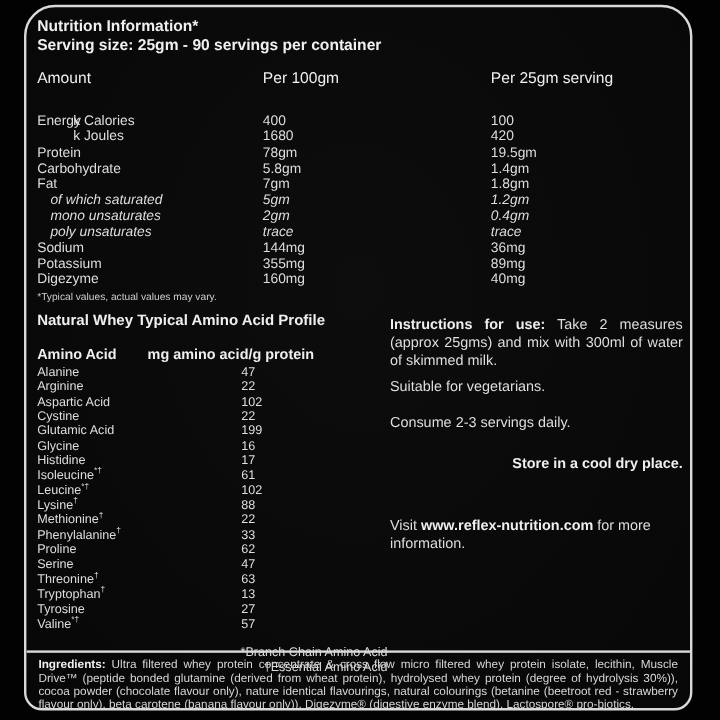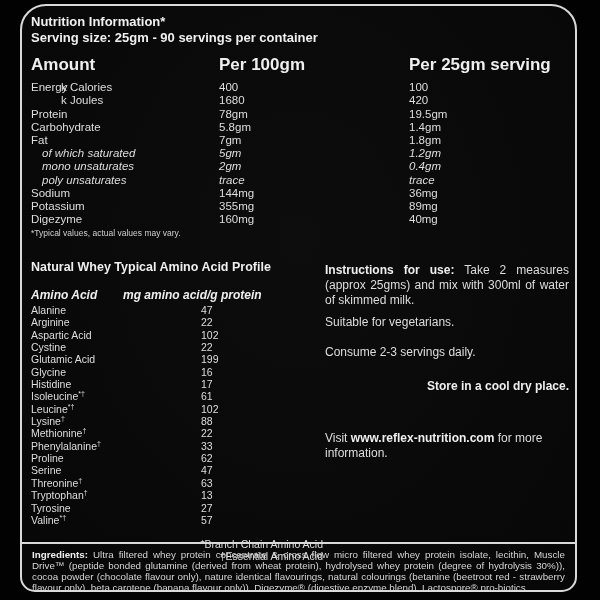--- a/index.html
+++ b/index.html
@@ -13,33 +13,33 @@
   .label-box{
     position:absolute;left:20px;top:4px;width:553px;height:584px;
     border:2px solid #d9d9d9;
     border-radius:26px 26px 15px 15px;
     background:radial-gradient(ellipse at 50% 40%, #0d0d0d 0%, #070707 100%);
     overflow:hidden;
   }
   .hdr{position:absolute;top:8px;left:9px;right:9px;font-size:13px;font-weight:bold;color:#f0f0f0;line-height:16px;}
   
   .ntable{position:absolute;top:52px;left:9px;right:9px;font-size:11.5px;line-height:13.2px;}
-  .thead{display:flex;font-size:17px;font-weight:bold;color:#efefef;margin-bottom:10px;}
+  .thead{display:flex;font-size:13px;font-weight:normal;color:#efefef;margin-bottom:24px;}
   .trow{display:flex;}
   .c1{width:188px;flex:0 0 auto;}
   .c2{width:190px;flex:0 0 auto;}
   .c3{flex:1;}
   .lw{display:inline-block;width:30px;}
   .ital{font-style:italic;}
   .ital .c1{padding-left:11px;width:177px;}
   .tfoot{font-size:8.5px;color:#cfcfcf;margin-top:1px;}
   
   .amino{position:absolute;top:254px;left:9px;width:292px;}
   .a-title{font-size:12.5px;font-weight:bold;color:#efefef;}
-  .a-head{display:flex;font-size:12px;font-weight:bold;color:#efefef;margin-top:14px;font-style:italic;}
+  .a-head{display:flex;font-size:12px;font-weight:bold;color:#efefef;margin-top:14px;}
   .a-h1{width:92px;flex:0 0 auto;}
   .a-rows{font-size:10.5px;line-height:12.35px;margin-top:2px;}
   .a-row{display:flex;}
   .a-name{width:170px;flex:0 0 auto;}
   .a-val{width:100px;flex:0 0 auto;}
   sup{font-size:7px;line-height:0;}
   .a-foot{font-size:10.5px;line-height:11.5px;margin-top:13px;text-align:right;}
   .usage{position:absolute;top:257px;left:303px;width:244px;font-size:12px;line-height:15px;text-align:justify;}
   .usage .b{font-weight:bold;color:#efefef;}
   .u-veg{margin-top:7px;}

